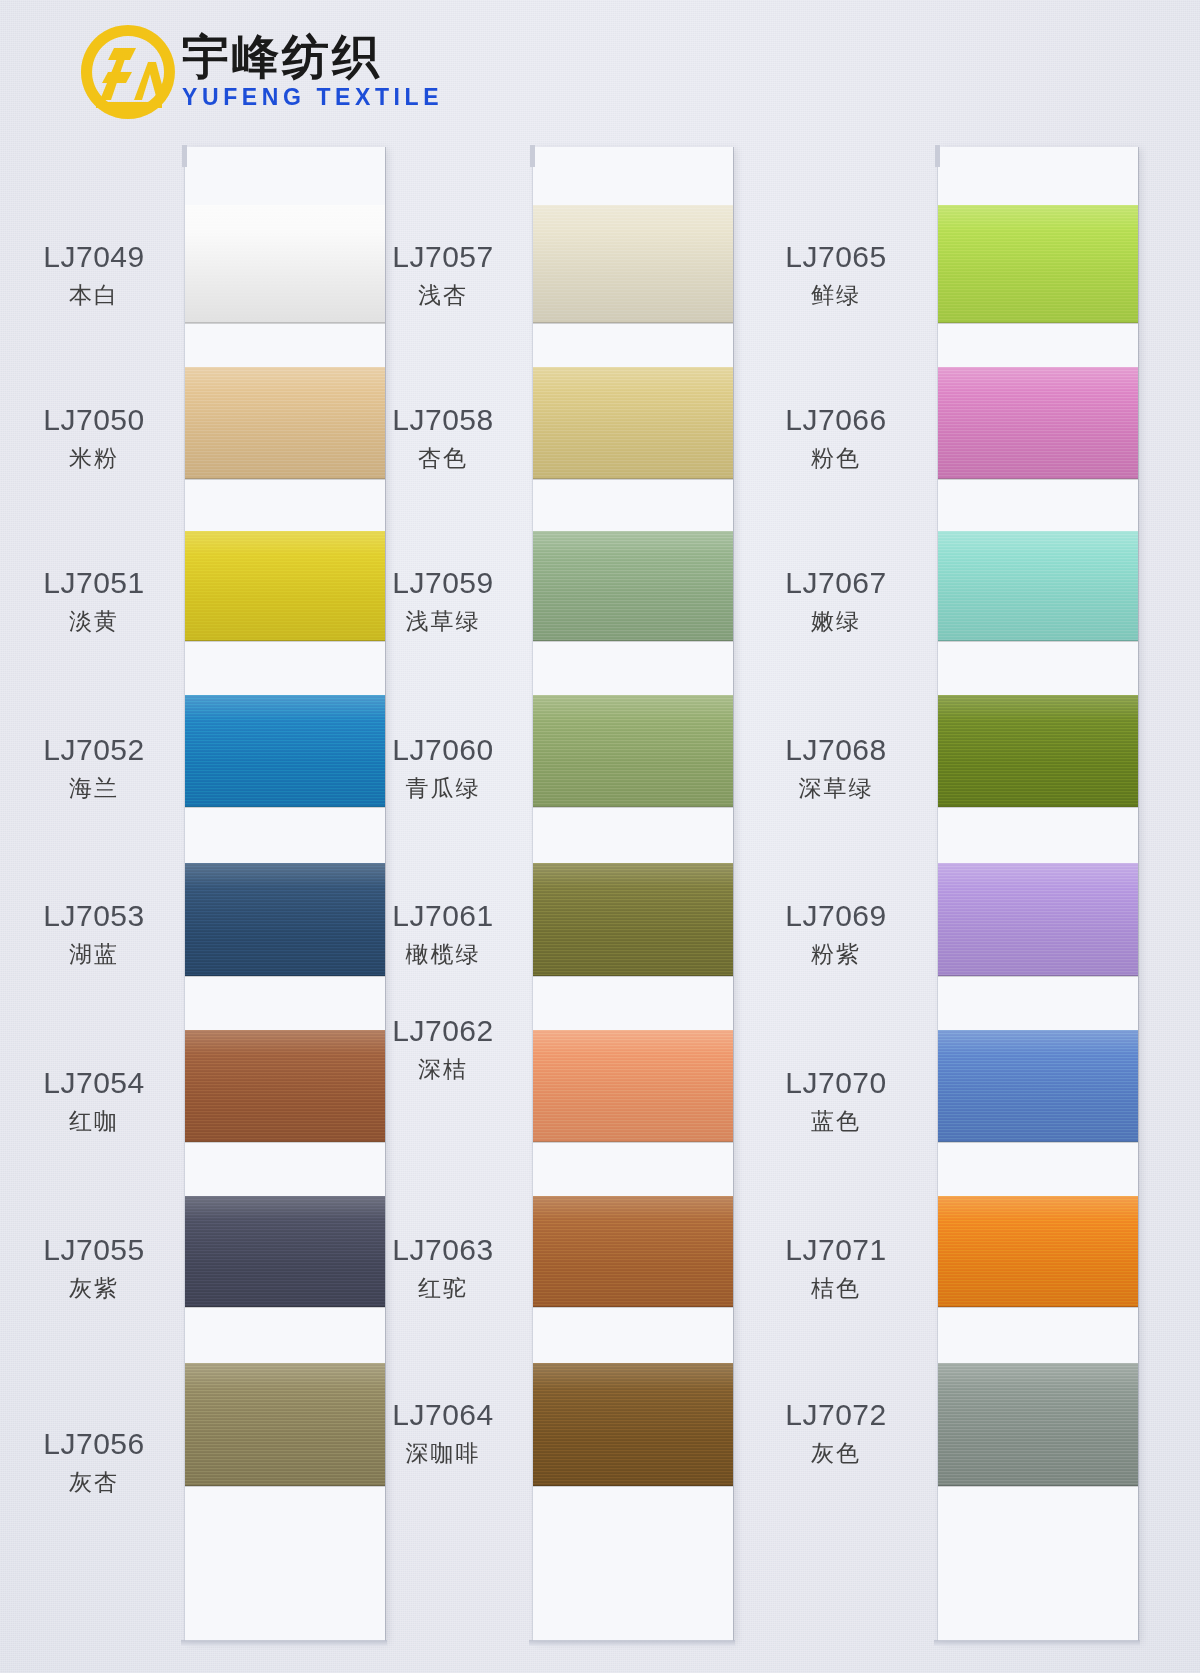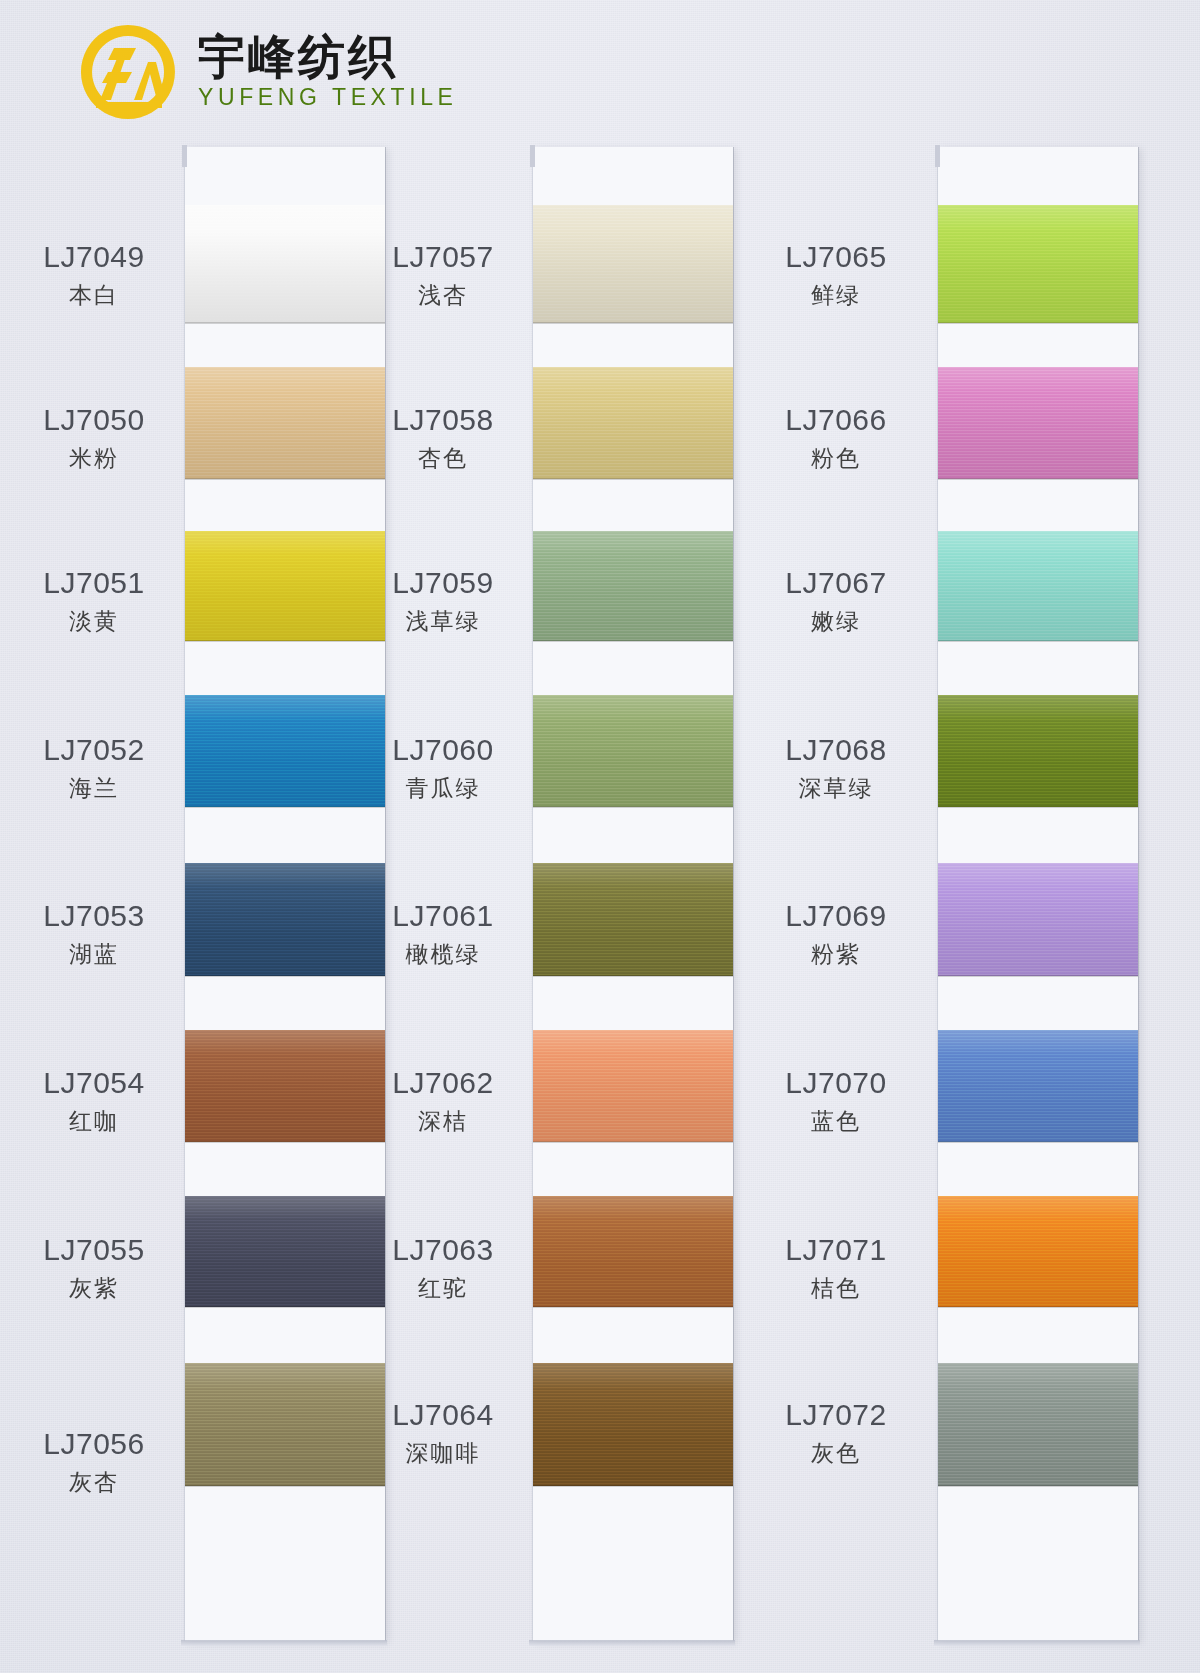--- a/index.html
+++ b/index.html
@@ -19,33 +19,33 @@
     content:"";position:absolute;inset:0;
     background-image:
       repeating-linear-gradient(0deg, rgba(255,255,255,.25) 0 1px, rgba(0,0,0,.012) 1px 2px),
       repeating-linear-gradient(90deg, rgba(255,255,255,.18) 0 1px, rgba(0,0,0,.010) 1px 2px);
     opacity:.55;pointer-events:none;
   }
 
   
   #brand{
     position:absolute;left:78px;top:22px;
-    display:flex;align-items:center;gap:20px;
+    display:flex;align-items:center;gap:4px;
   }
   .logo-mark{
     width:100px;height:100px;position:relative;flex:0 0 auto;
   }
   .logo-text{display:flex;flex-direction:column;justify-content:center;}
   .logo-cn{
     font-size:47px;font-weight:bold;color:#1a1a1a;
     letter-spacing:3px;line-height:1.02;
     font-family:"DejaVu Sans","Liberation Sans",sans-serif;
   }
   .logo-en{
-    font-size:23px;font-weight:normal;color:#4d7c0f;
+    font-size:23px;font-weight:bold;color:#1d4ed8;
     letter-spacing:4.6px;line-height:1.1;margin-top:4px;
   }
 
   
   #columns{position:absolute;left:0;top:0;width:1200px;height:1673px;}
   .column{position:absolute;top:0;height:1673px;}
   .col-1{left:0;width:400px;}
   .col-2{left:347px;width:400px;}
   .col-3{left:752px;width:400px;}
 
@@ -280,21 +280,21 @@
       <div class="name">浅草绿</div>
     </div>
     <div class="label" style="top: 730px;">
       <div class="code">LJ7060</div>
       <div class="name">青瓜绿</div>
     </div>
     <div class="label" style="top: 896px;">
       <div class="code">LJ7061</div>
       <div class="name">橄榄绿</div>
     </div>
-    <div class="label" style="top: 1063px;">
+    <div class="label" style="top: 1011px;">
       <div class="code">LJ7062</div>
       <div class="name">深桔</div>
     </div>
     <div class="label" style="top: 1230px;">
       <div class="code">LJ7063</div>
       <div class="name">红驼</div>
     </div>
     <div class="label" style="top: 1395px;">
       <div class="code">LJ7064</div>
       <div class="name">深咖啡</div>

